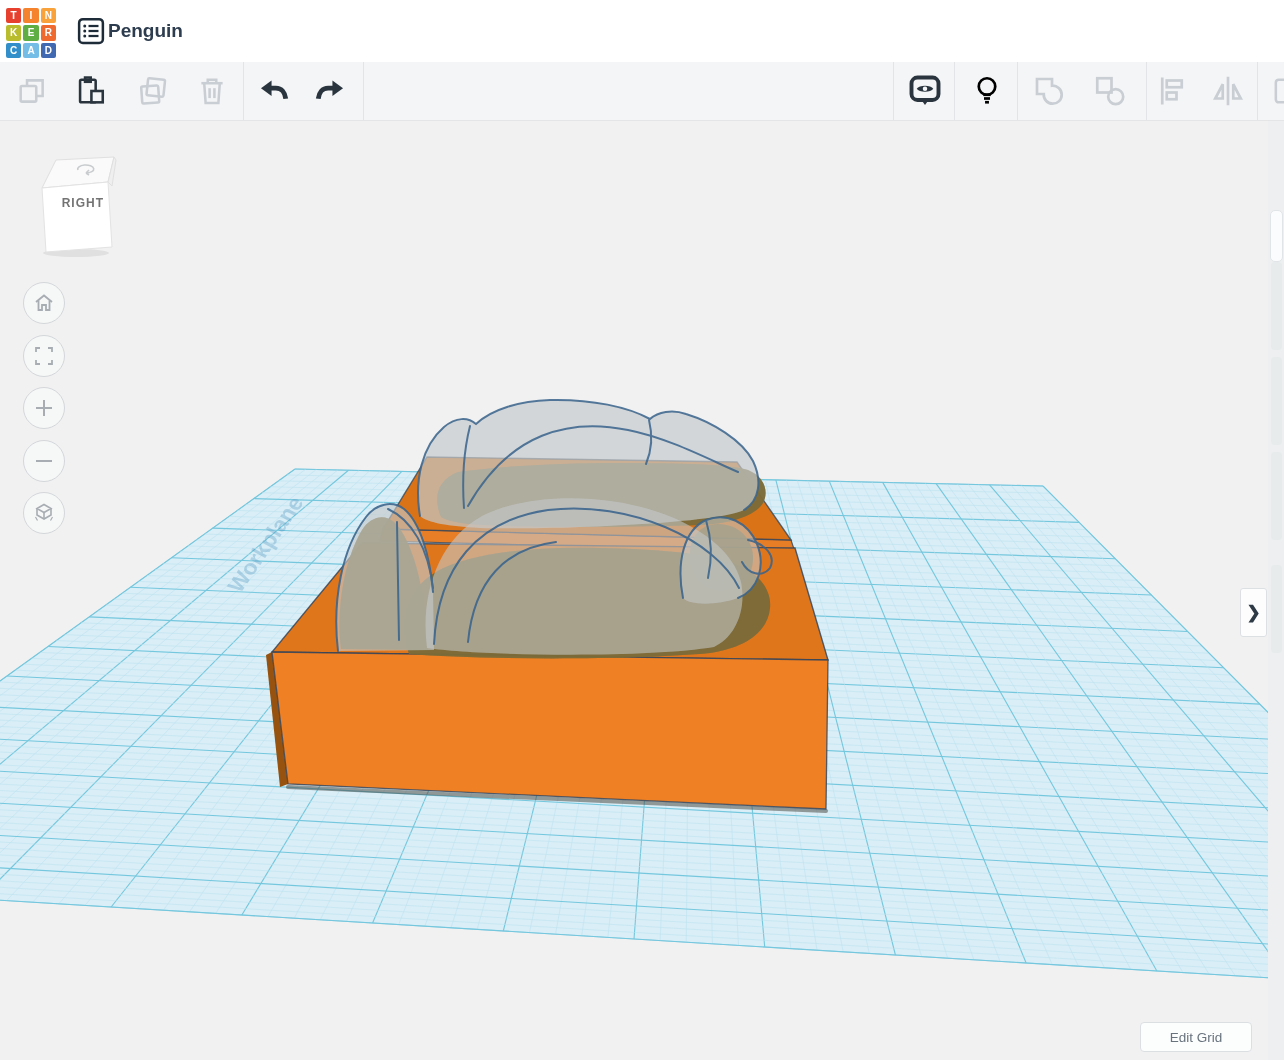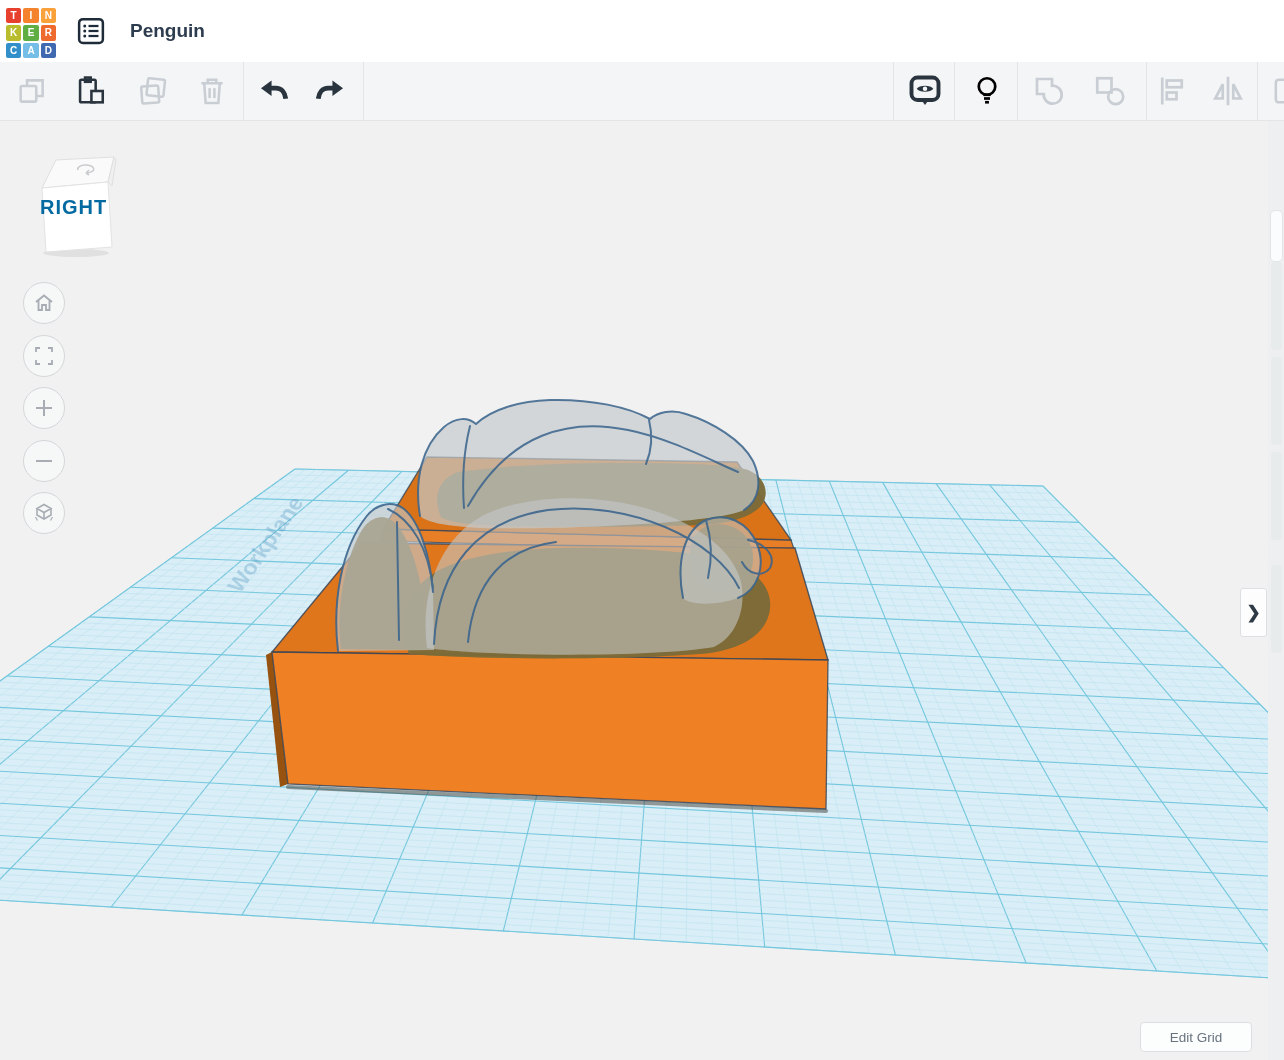--- a/index.html
+++ b/index.html
@@ -18,41 +18,41 @@
   }
   .logo{
     width:50px;height:50px;margin:4px 0 0 6px;display:grid;
     grid-template-columns:repeat(3,1fr);grid-template-rows:repeat(3,1fr);gap:2px;cursor:pointer;
   }
   .logo span{
     display:flex;align-items:center;justify-content:center;border-radius:2px;
     color:#fff;font-size:10px;font-weight:bold;font-family:"Liberation Sans",sans-serif;
   }
   .list-btn{margin-left:20px;width:30px;height:30px;border:none;background:transparent;padding:0;cursor:pointer;color:#1E2B38;}
-  .doc-title{margin-left:24px;font-size:19px;font-weight:bold;color:#2D3C4E;}
+  .doc-title{margin-left:2px;font-size:19px;font-weight:bold;color:#2D3C4E;}
 
   
   .toolbar{
     position:absolute;left:0;top:62px;width:1284px;height:58px;background:#F4F5F6;
     border-bottom:1px solid #E3E5E7;z-index:10;
   }
   .t-btn{
     position:absolute;top:9px;width:40px;height:40px;border:none;background:transparent;
     padding:0;cursor:pointer;
   }
   .t-btn svg{display:block;margin:auto;}
   .t-on{color:#29343E;}
   .t-off{color:#C9CED4;}
   .t-sep{position:absolute;top:0;width:1px;height:58px;background:#E2E4E7;}
 
   
   .viewcube{position:absolute;left:26px;top:146px;z-index:6;cursor:pointer;}
   .vc-label{
-    position:absolute;left:14px;top:50px;width:64px;text-align:left;
-    font-size:20px;font-weight:bold;color:#0369a1;letter-spacing:1px;
+    position:absolute;left:14px;top:50px;width:64px;text-align:right;
+    font-size:12px;font-weight:bold;color:#737373;letter-spacing:1px;
   }
 
   
   .navbtn{
     position:absolute;left:23px;width:42px;height:42px;border-radius:50%;
     border:1px solid #D4D7DA;background:rgba(250,251,252,.55);color:#A7ADB3;
     padding:0;cursor:pointer;z-index:6;
   }
   .navbtn svg{display:block;margin:auto;}
 

